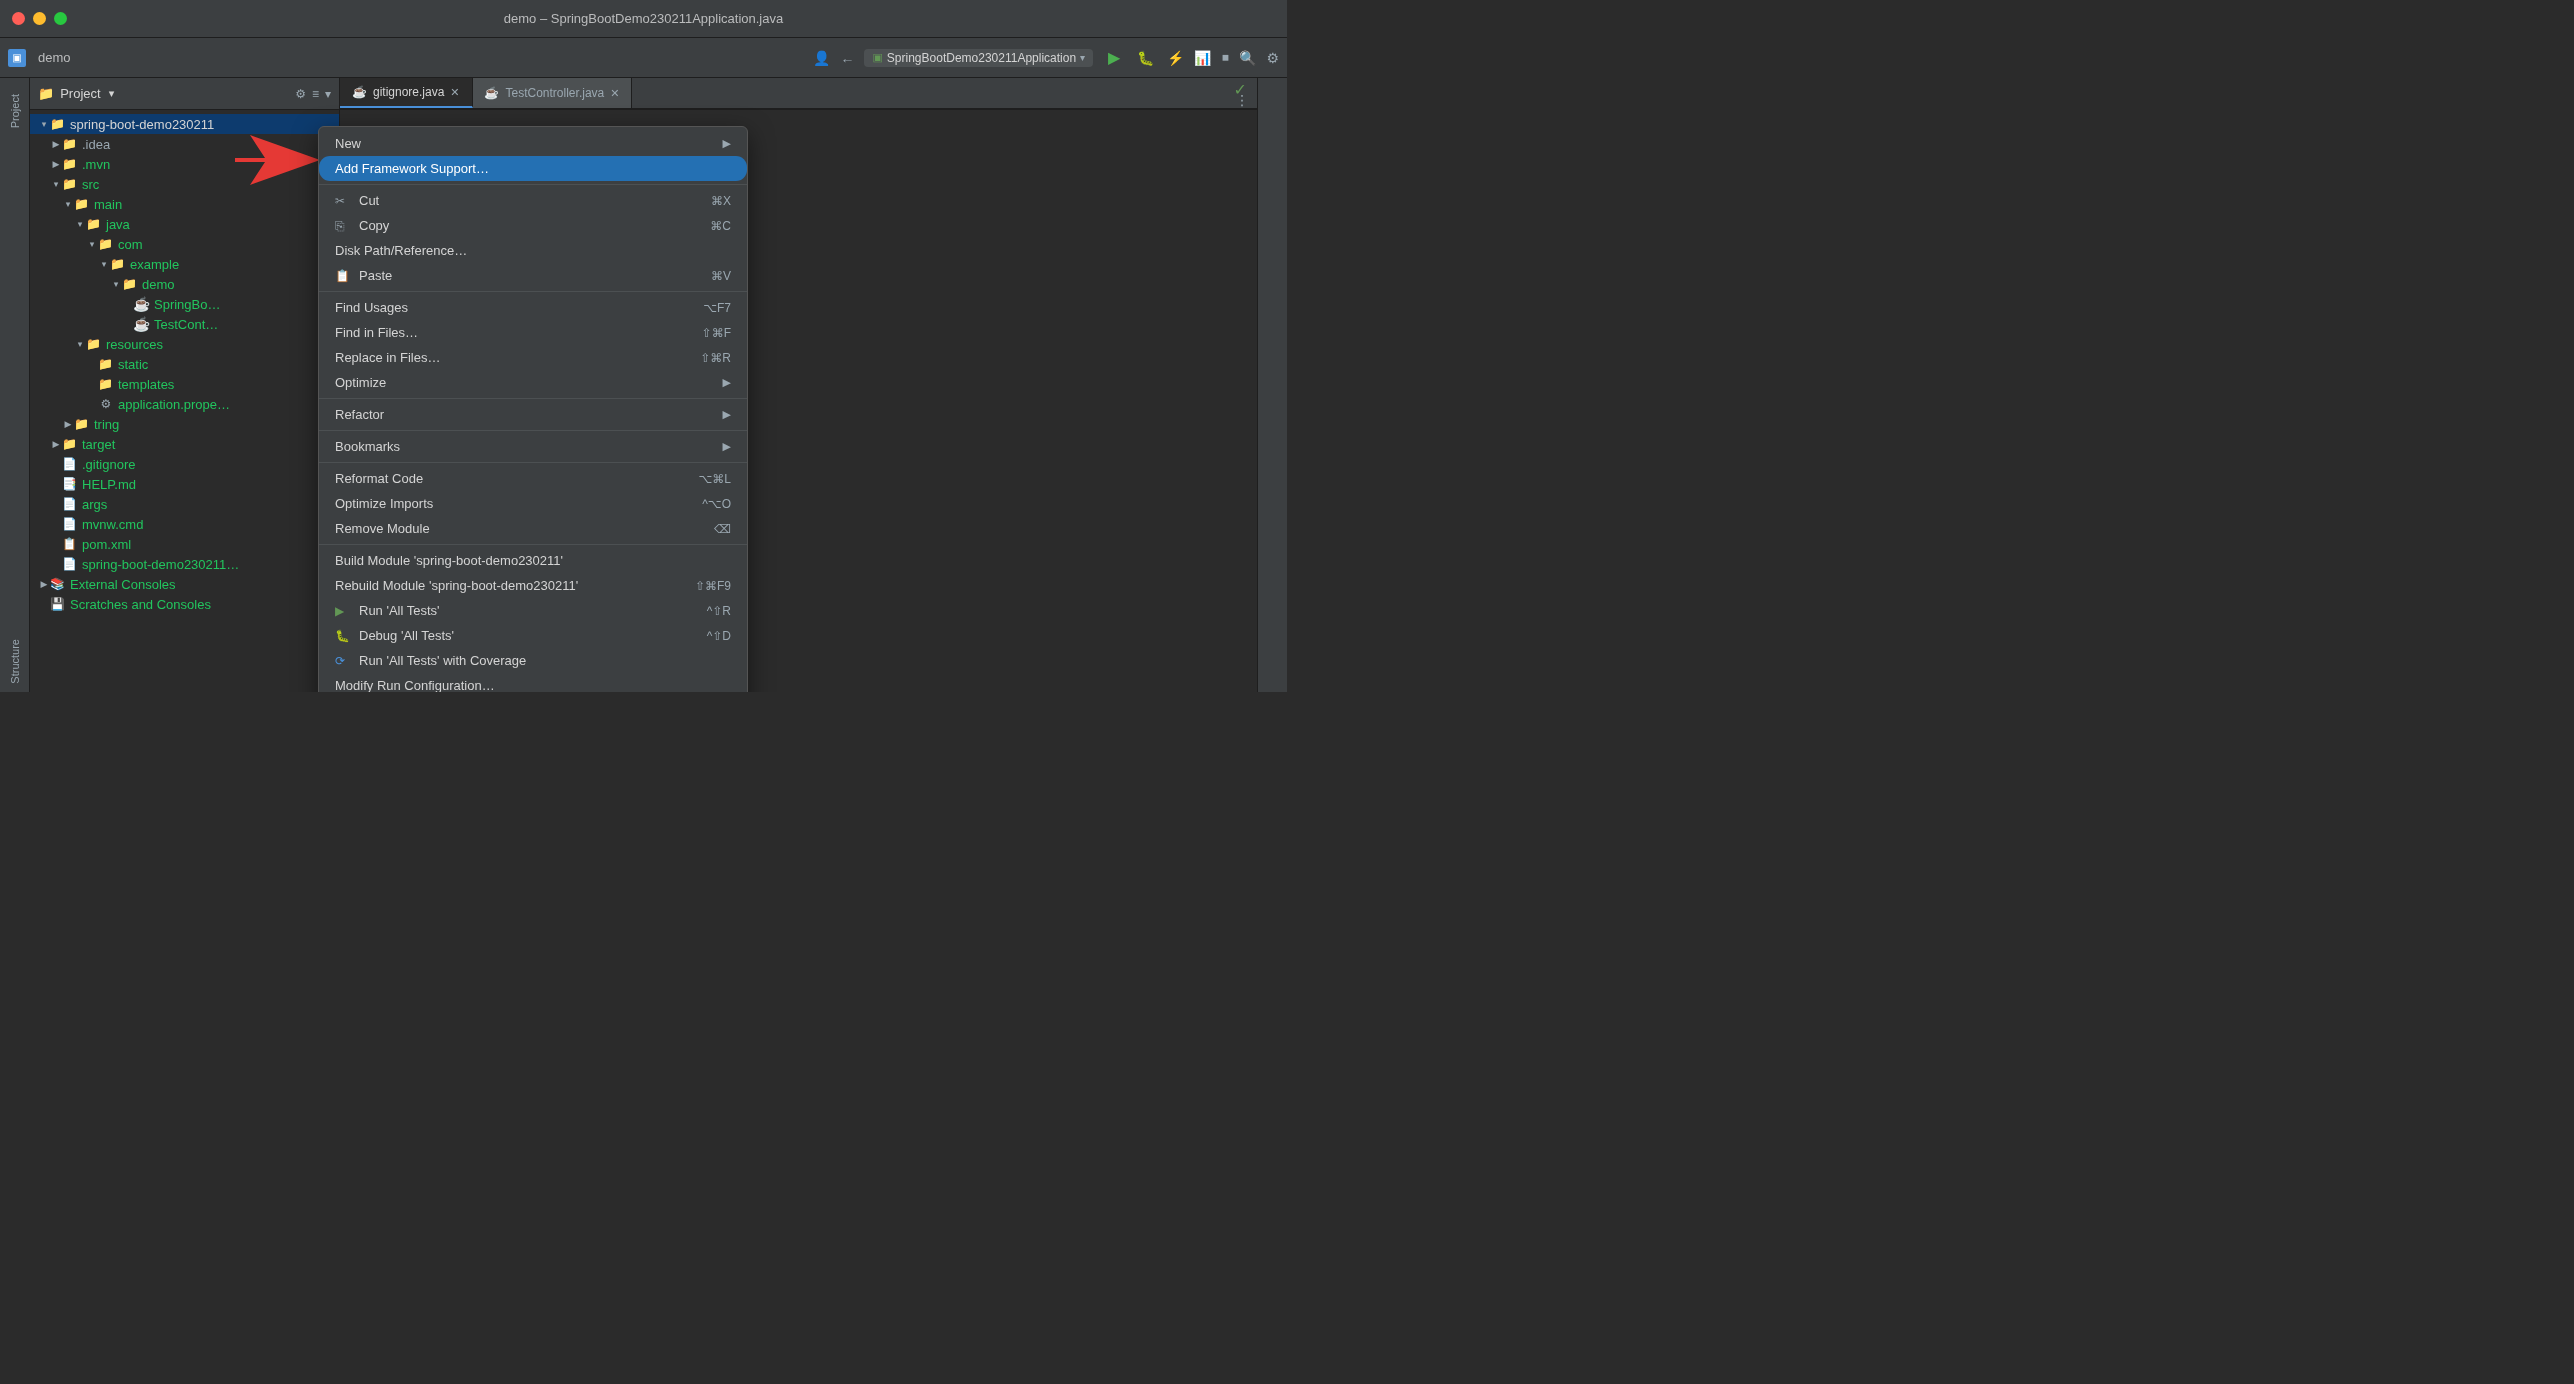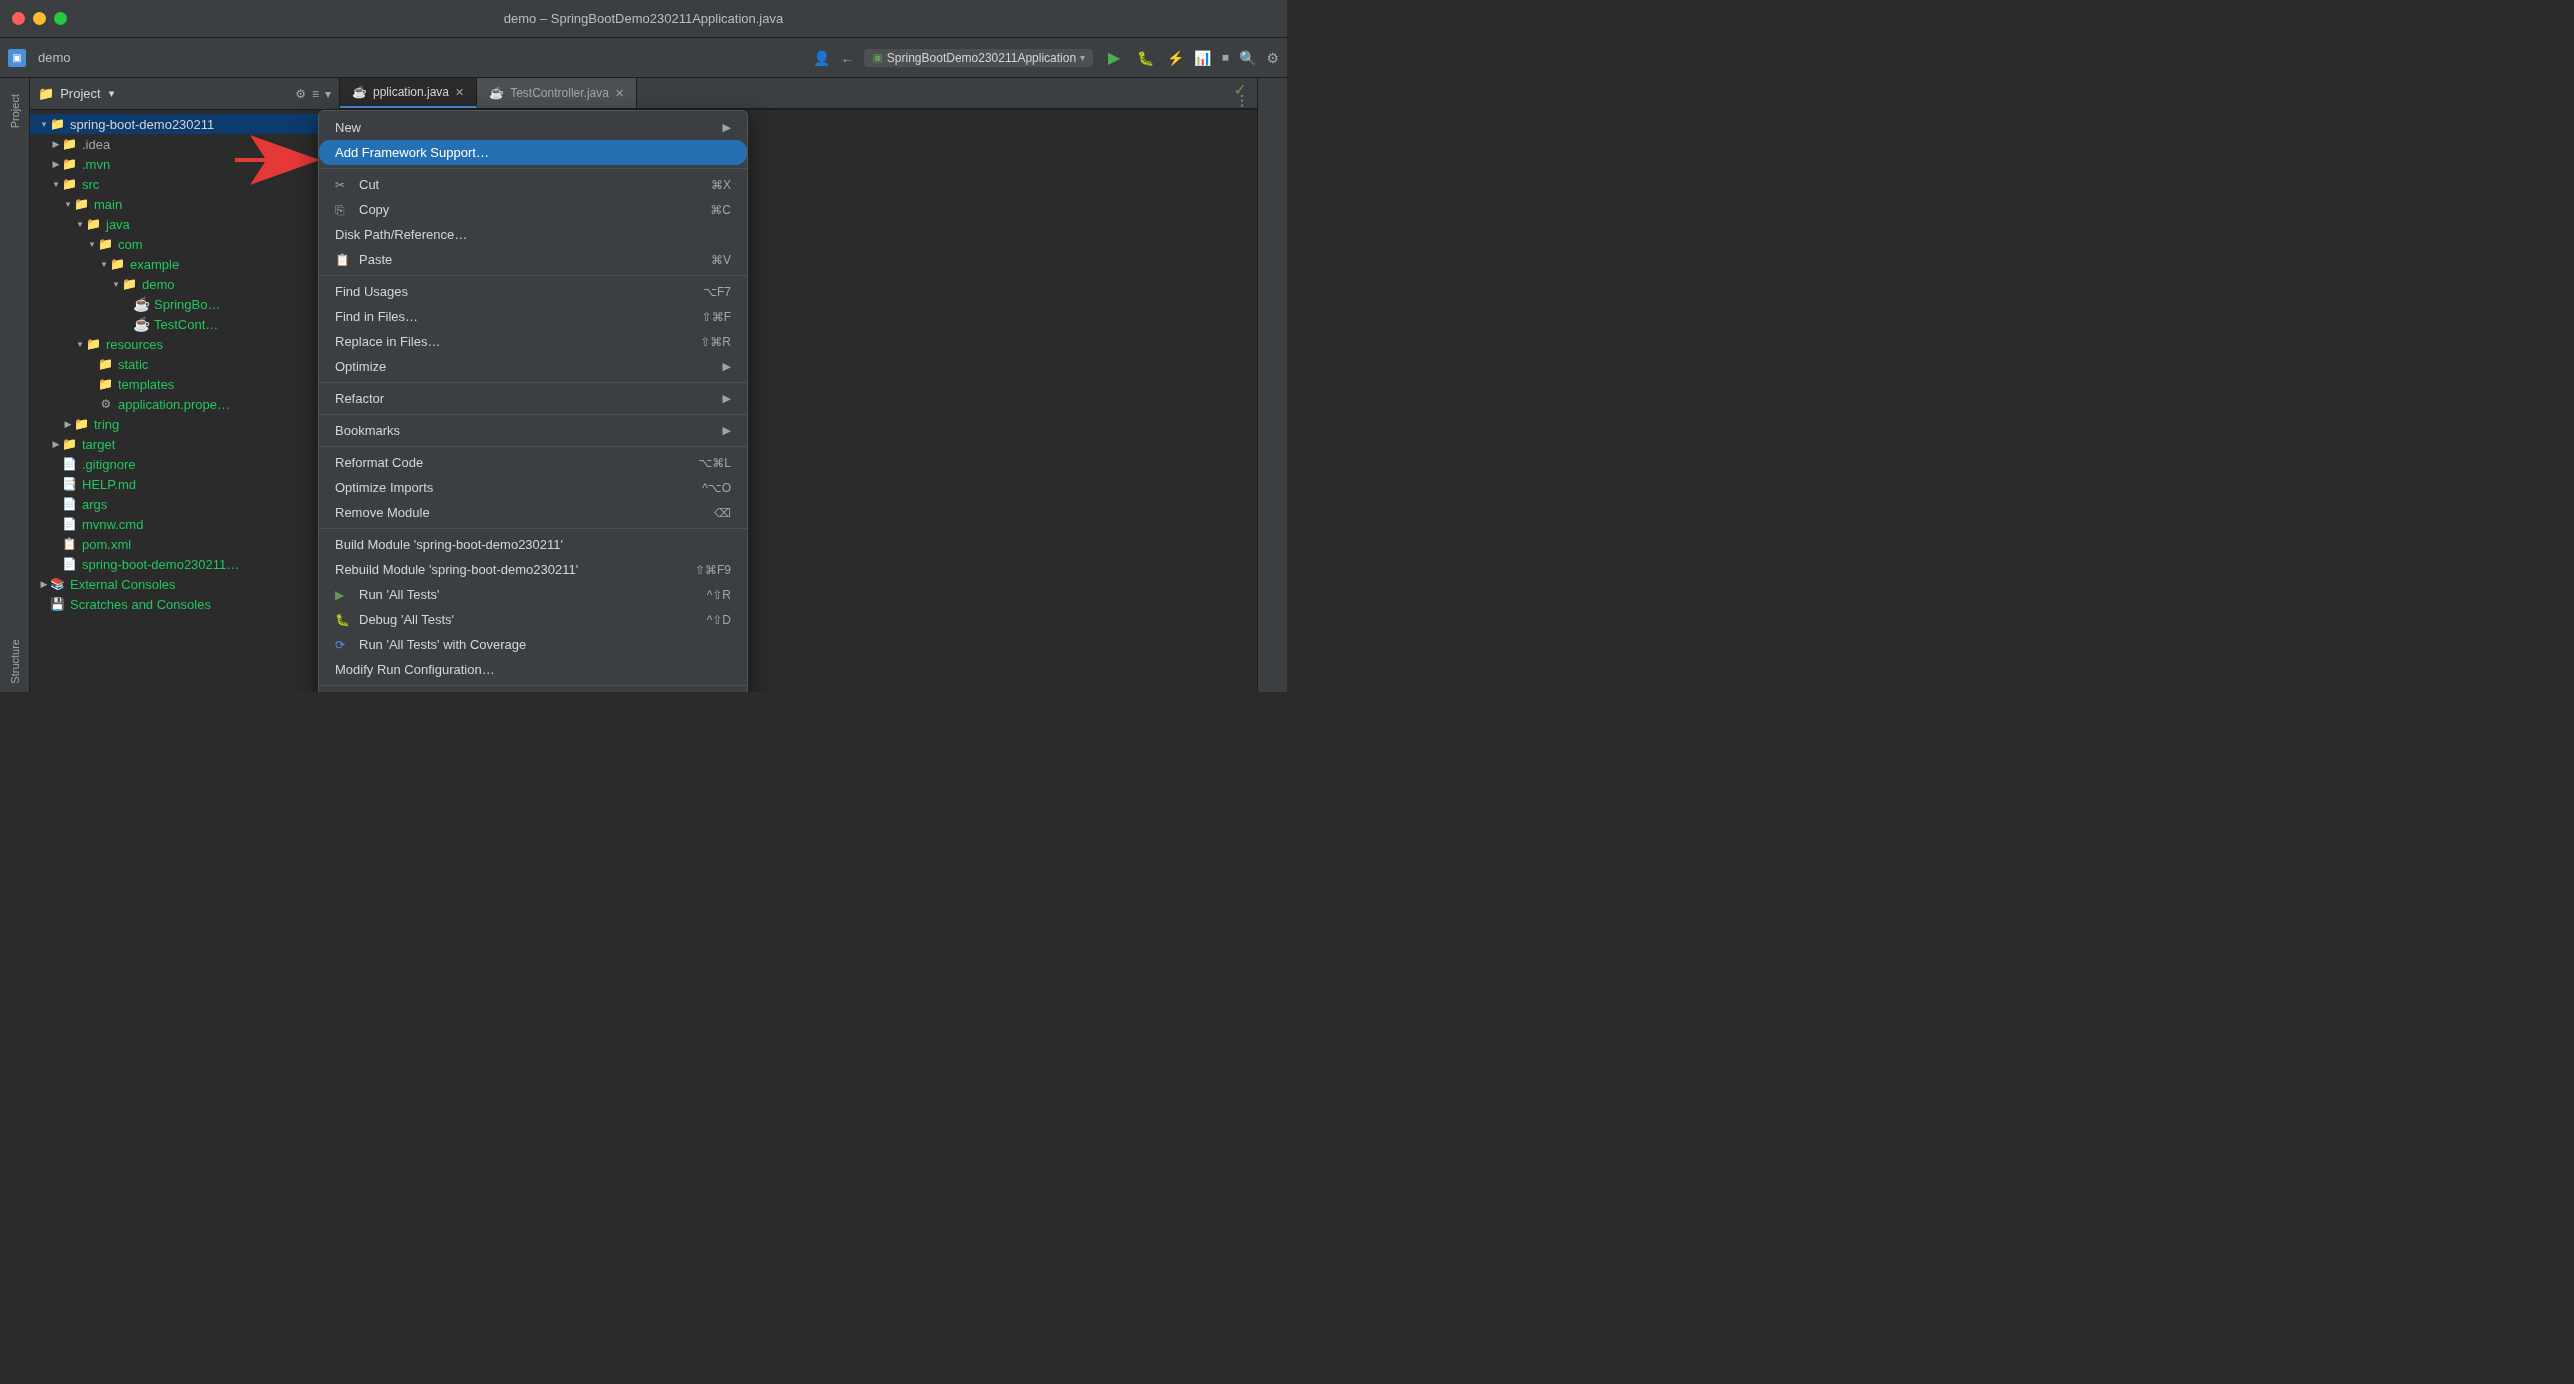--- a/index.html
+++ b/index.html
@@ -263,21 +263,21 @@
       line-height: 1.6;
       overflow: auto;
     }
     .code-line { display: flex; align-items: baseline; }
     .code-text { color: #d4d4d4; }
     .code-orange { color: #cc7832; }
 
     
     .context-menu {
       position: absolute;
-      top: 110px;
+      top: 126px;
       left: 318px;
       width: 430px;
       background: #3c3f41;
       border: 1px solid #555;
       border-radius: 6px;
       box-shadow: 0 8px 24px rgba(0,0,0,0.5);
       z-index: 1000;
       padding: 4px 0;
     }
     .menu-item {
@@ -564,21 +564,21 @@
         <span class="tree-label">Scratches and Consoles</span>
       </div>
 
     </div>
   </div>
 
   <div class="editor-area">
     <div class="editor-tabs">
       <div class="editor-tab active">
         <span style="color:#629755;font-size:12px">☕</span>
-        <span>pplication.java</span>
+        <span>gitignore.java</span>
         <span class="tab-close">✕</span>
       </div>
       <div class="editor-tab">
         <span style="color:#629755;font-size:12px">☕</span>
         <span>TestController.java</span>
         <span class="tab-close">✕</span>
       </div>
       <span style="flex:1"></span>
       <span style="color:#9aa7b0;font-size:14px;padding:0 8px;cursor:pointer">⋮</span>
     </div>

